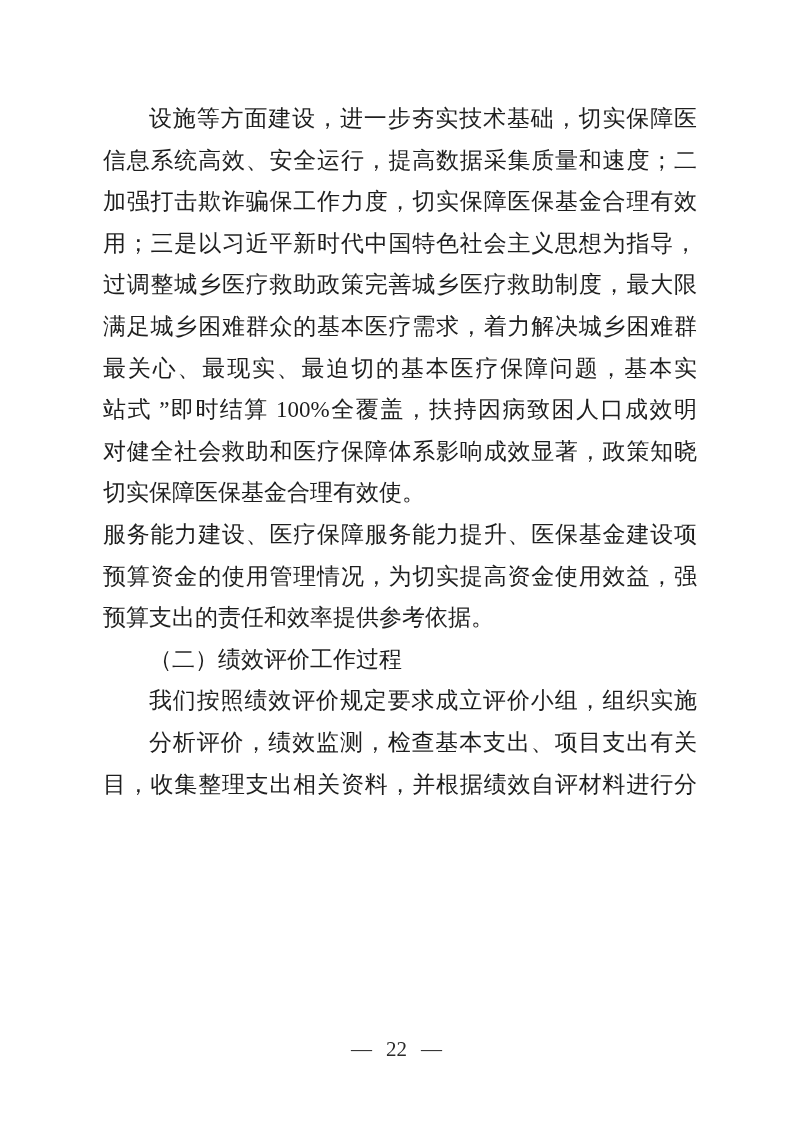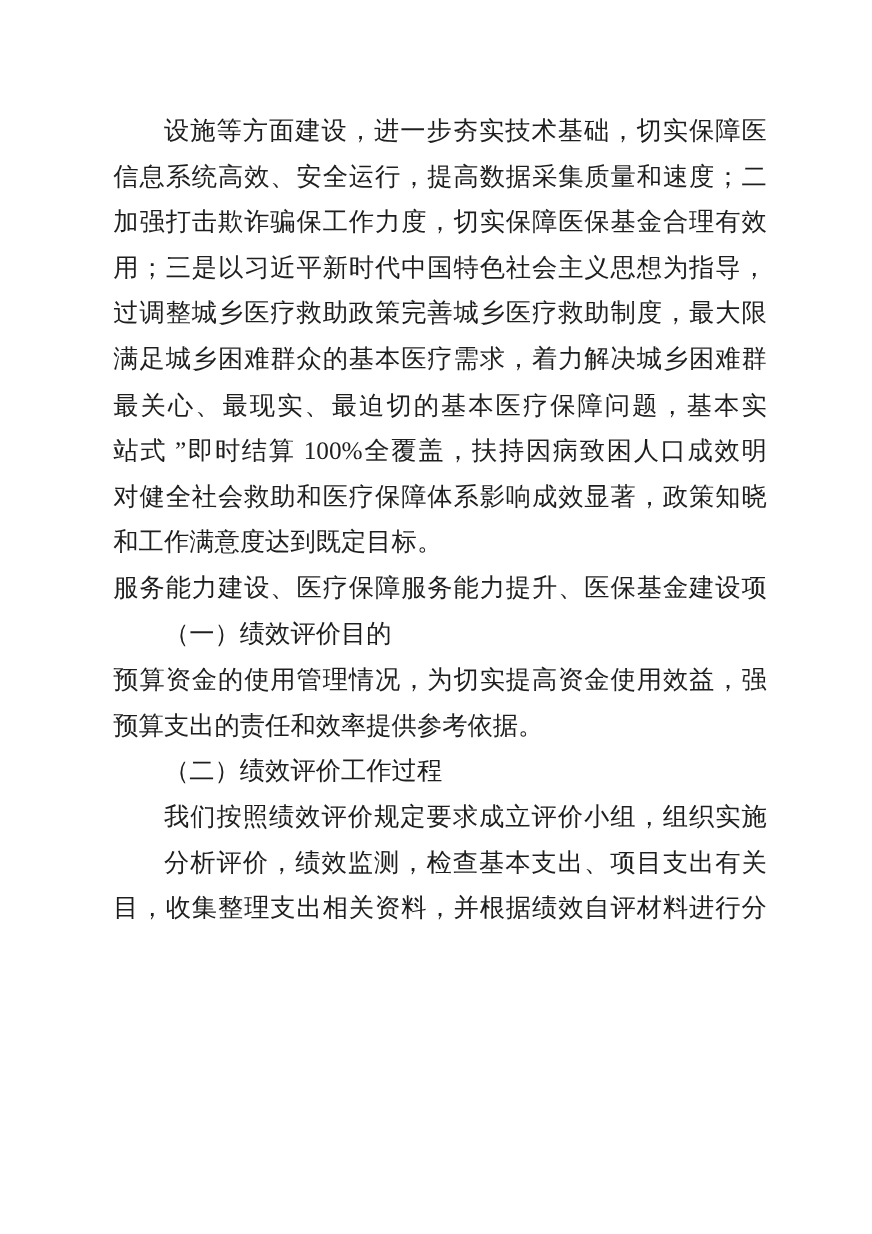--- a/index.html
+++ b/index.html
@@ -70,25 +70,27 @@
   <div class="doc-body">
       <div class="line indent fill">设施等方面建设，进一步夯实技术基础，切实保障医保</div>
       <div class="line fill">信息系统高效、安全运行，提高数据采集质量和速度；二是</div>
       <div class="line fill">加强打击欺诈骗保工作力度，切实保障医保基金合理有效使</div>
       <div class="line fill">用；三是以习近平新时代中国特色社会主义思想为指导，坚</div>
       <div class="line fill">过调整城乡医疗救助政策完善城乡医疗救助制度，最大限度</div>
       <div class="line fill">满足城乡困难群众的基本医疗需求，着力解决城乡困难群众</div>
       <div class="line fill">最关心、最现实、最迫切的基本医疗保障问题，基本实现“一</div>
       <div class="line fill">站式 ”即时结算 100%全覆盖，扶持因病致困人口成效明显。</div>
       <div class="line fill">对健全社会救助和医疗保障体系影响成效显著，政策知晓率</div>
-      <div class="line">和工作满意度达到既定目标。</div>
+      <div class="line">切实保障医保基金合理有效使。</div>
       <div class="line fill">服务能力建设、医疗保障服务能力提升、医保基金建设项目</div>
-      <div class="line indent">（一）绩效评价目的</div>
       <div class="line fill">预算资金的使用管理情况，为切实提高资金使用效益，强化</div>
       <div class="line">预算支出的责任和效率提供参考依据。</div>
       <div class="line indent">（二）绩效评价工作过程</div>
       <div class="line indent fill">我们按照绩效评价规定要求成立评价小组，组织实施和</div>
       <div class="line indent fill">分析评价，绩效监测，检查基本支出、项目支出有关账</div>
       <div class="line fill">目，收集整理支出相关资料，并根据绩效自评材料进行分析，</div>
     </div>
 
+  <div class="footer">
+    <span class="dash">—</span><span class="pgnum">22</span><span class="dash">—</span>
+  </div>
 
 </div>
 
 </body></html>

